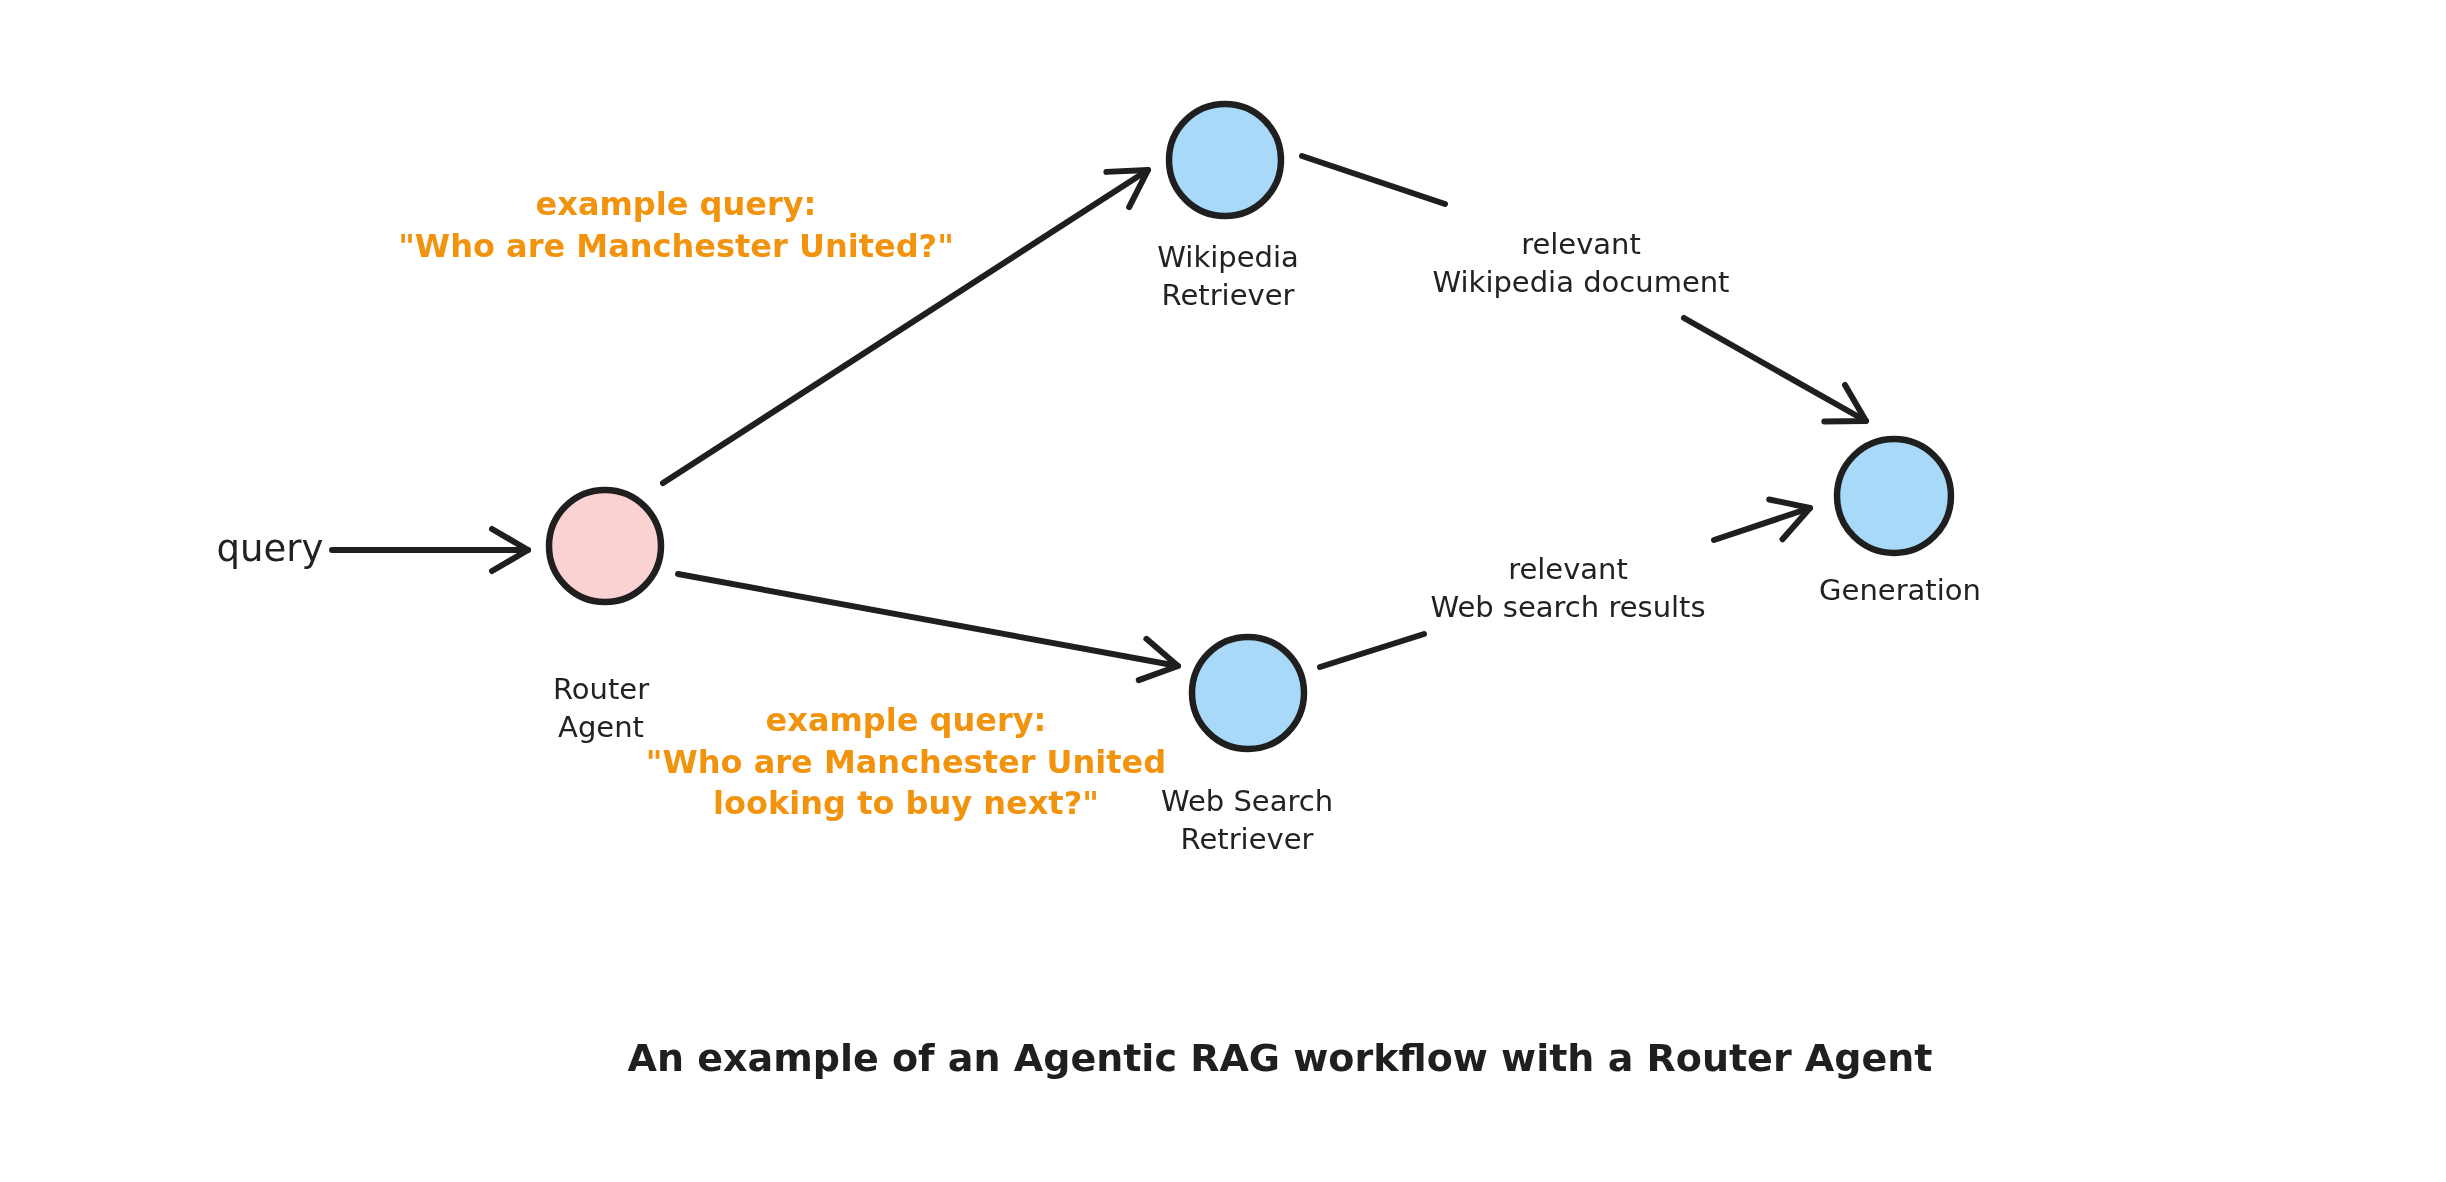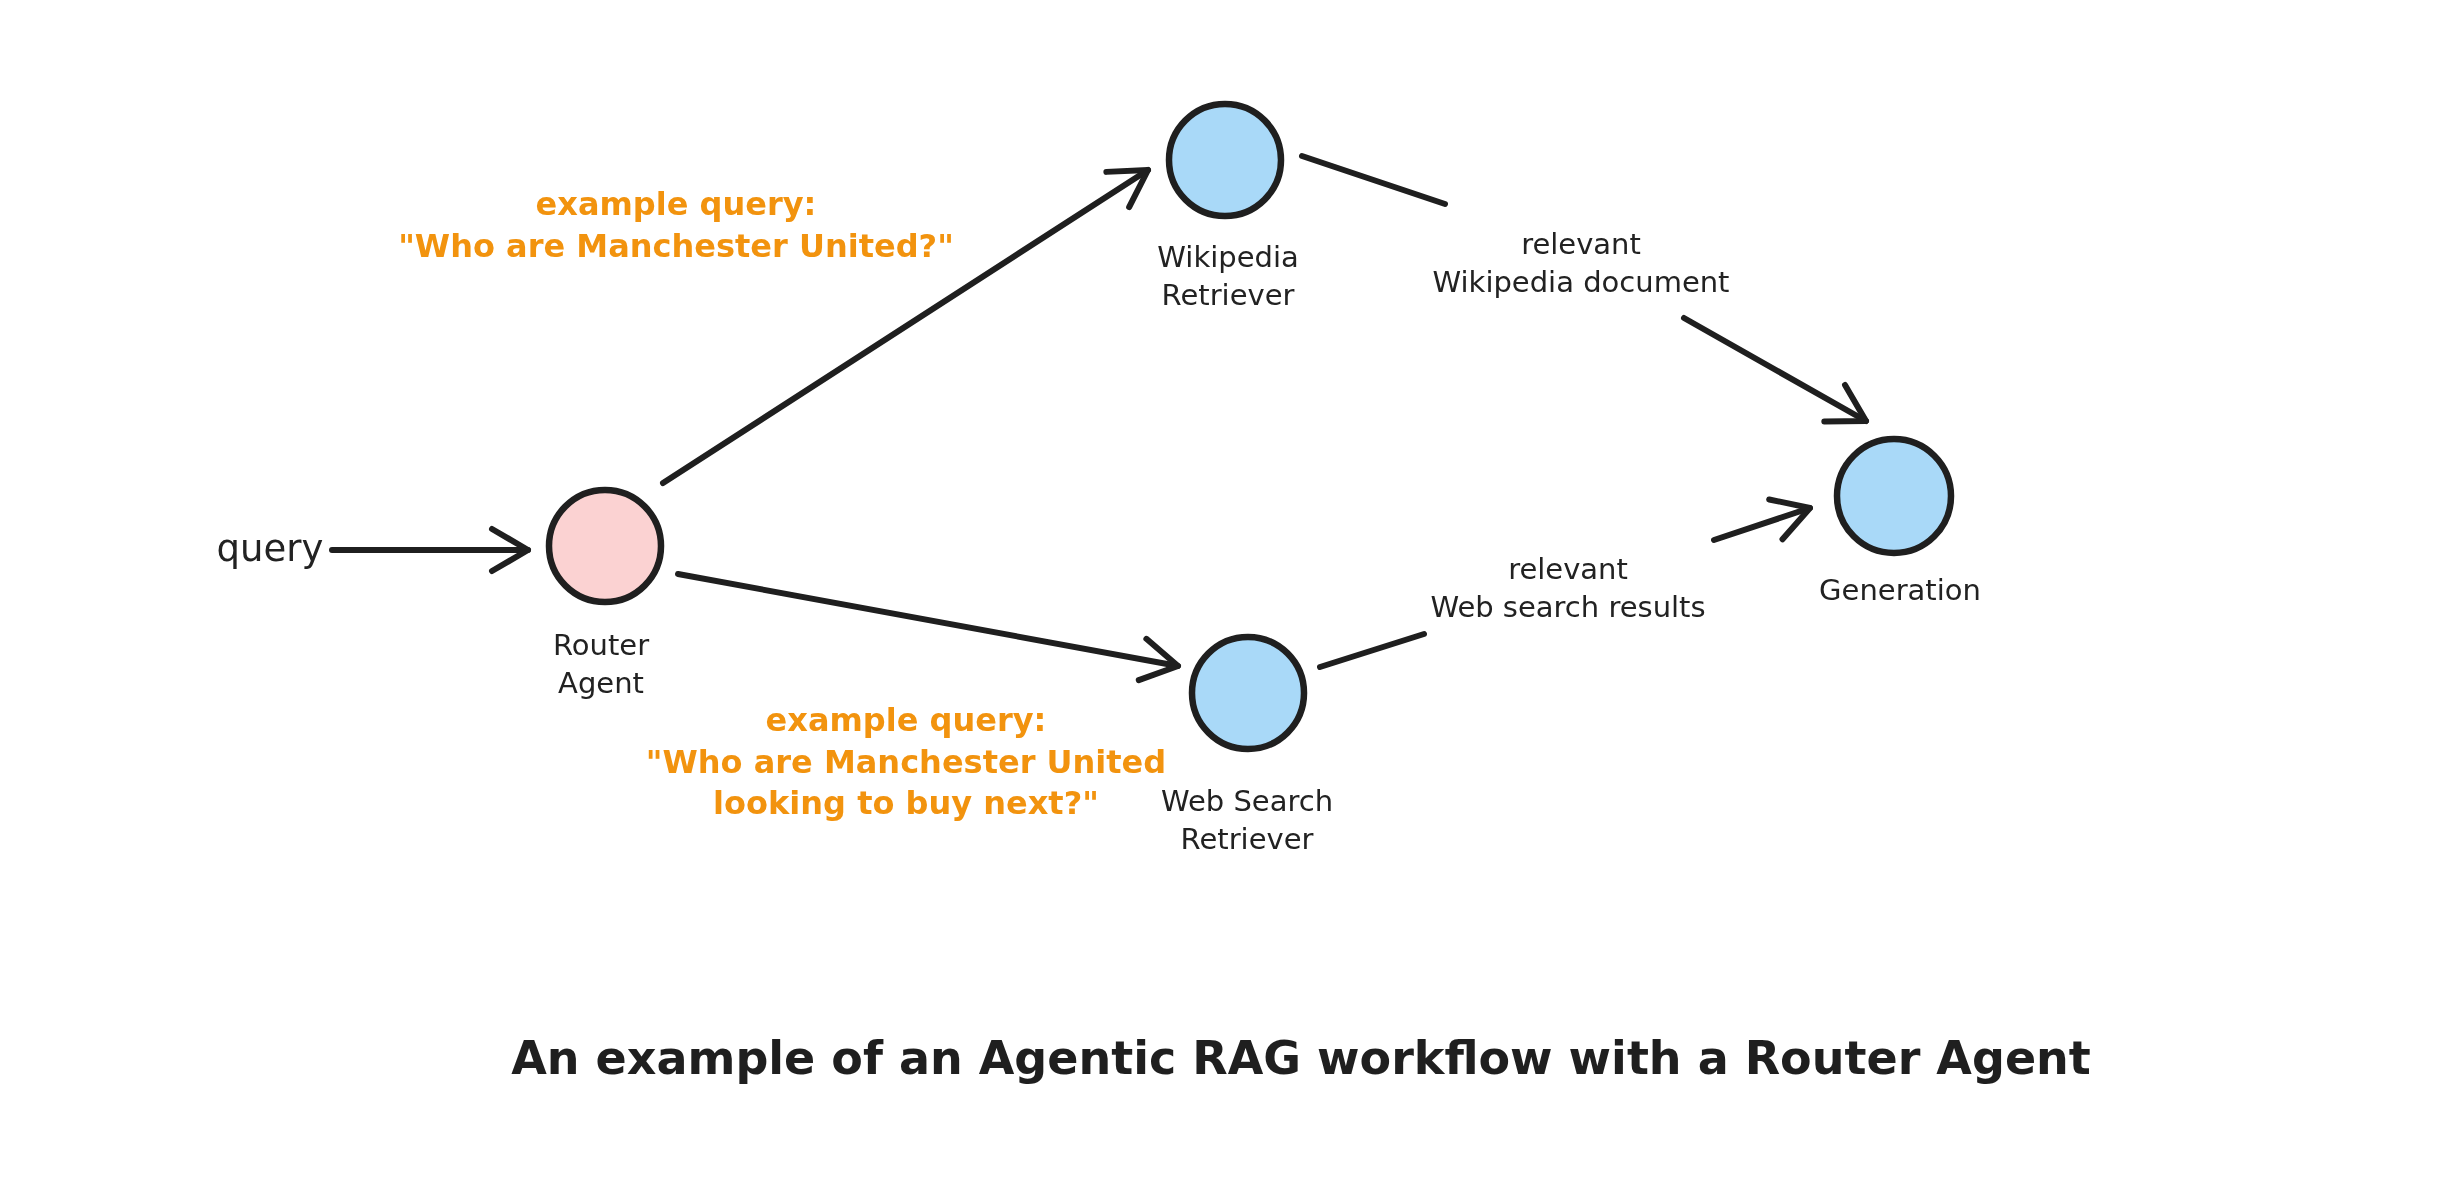--- a/index.html
+++ b/index.html
@@ -64,23 +64,22 @@
     color: var(--accent-orange);
     font-size: 32px;
     font-weight: 600;
     line-height: 1.3;
   }
   .caption {
     position: absolute;
     transform: translate(-50%, -50%);
     white-space: nowrap;
     color: #1F1F1F;
-    font-size: 46px;
+    font-size: 38px;
     font-weight: 600;
-    margin-left: 21px;
   }
 </style>
 </head>
 <body>
 
 <div class="canvas">
 
   <svg class="diagram-svg" viewBox="0 0 2446 1182" xmlns="http://www.w3.org/2000/svg">
     <defs>
       <marker id="arrowhead" markerUnits="userSpaceOnUse" markerWidth="90" markerHeight="90" viewBox="-45 -45 90 90" refX="0" refY="0" orient="auto">
@@ -97,21 +96,21 @@
     <line class="edge" x1="1714" y1="540" x2="1810" y2="508" marker-end="url(#arrowhead)"></line>
 
     <circle class="node-circle pink" cx="605" cy="546" r="56"></circle>
     <circle class="node-circle blue" cx="1225" cy="160" r="56"></circle>
     <circle class="node-circle blue" cx="1248" cy="693" r="56"></circle>
     <circle class="node-circle blue" cx="1894" cy="496" r="57"></circle>
   </svg>
 
   <div class="label query-size" style="left:270px; top:549px">query</div>
 
-  <div class="label" style="left:601px; top:664px">
+  <div class="label" style="left:601px; top:708px">
     <div>Router</div>
     <div>Agent</div>
   </div>
 
   <div class="label" style="left:1228px; top:276px">
     <div>Wikipedia</div>
     <div>Retriever</div>
   </div>
 
   <div class="label" style="left:1247px; top:820px">

